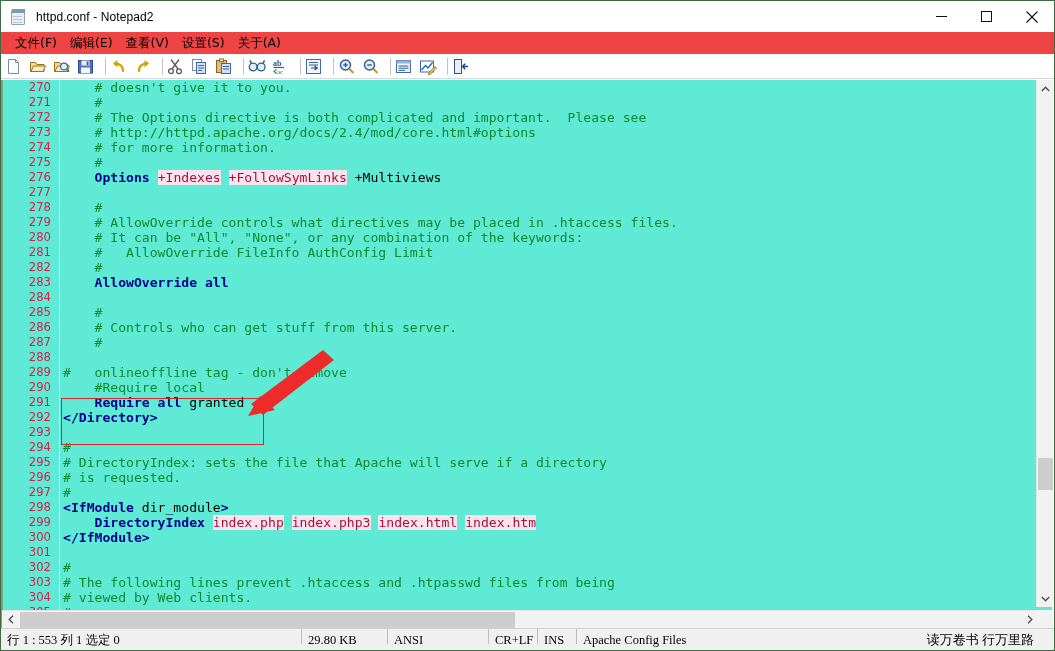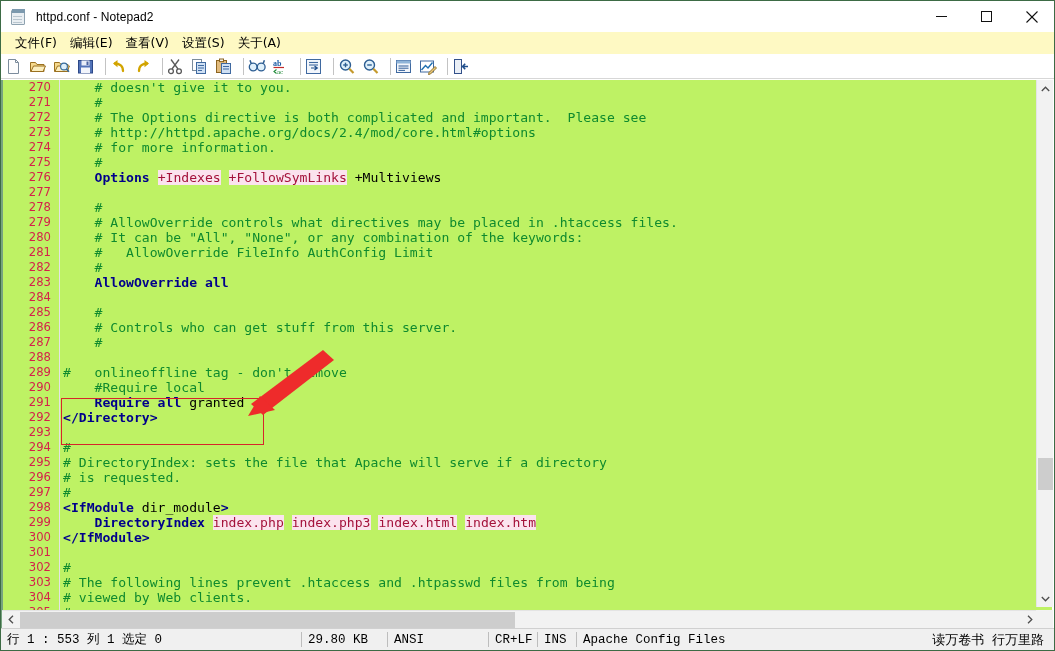--- a/index.html
+++ b/index.html
@@ -69,21 +69,21 @@
     width: 45px;
     display: flex; align-items: center; justify-content: center;
     color: #111;
     font-size: 13px;
   }
   .winbtn svg { display: block; }
 
   
   #menubar {
     height: 22px;
-    background: #fef9c3;
+    background: #ef4444;
     display: flex;
     align-items: center;
     padding-left: 8px;
   }
   .menu-item {
     font-size: 12.5px;
     color: #000000;
     padding: 2px 7px 2px 6px;
     white-space: nowrap;
     font-family: "DejaVu Sans", "Liberation Sans", sans-serif;
@@ -109,21 +109,21 @@
     margin: 0 4px;
     flex: 0 0 auto;
   }
 
   
   #editor-wrap {
     position: absolute;
     left: 0; top: 79px;
     width: 1051px;
     height: 548px;
-    background: #bef264;
+    background: #5eead4;
     overflow: hidden;
   }
   #gutter-rule {
     position: absolute;
     left: 58px; top: 0;
     width: 1px; height: 100%;
     background: #e3e3e3;
   }
   #left-edge {
     position: absolute;
@@ -218,43 +218,42 @@
   }
 
   
   #statusbar {
     position: absolute;
     left: 0; bottom: 0;
     width: 1053px; height: 22px;
     background: #f0f0f0;
     border-top: 1px solid #d0d0d0;
     display: flex;
-    align-items: center;
     font-size: 12.5px;
     color: #000000;
-    font-family: Liberation Mono, monospace;
+    font-family: Liberation Serif, serif;
   }
   .sb-cell {
     height: 22px;
     display: flex; align-items: center;
     padding: 0 6px;
     white-space: nowrap;
   }
   .sb-div {
     width: 1px; height: 15px;
     background: #bdbdbd;
     flex: 0 0 auto;
   }
   #sb-pos    { width: 300px; }
   #sb-size   { width: 85px; }
   #sb-enc    { width: 100px; }
   #sb-eol    { width: 48px; }
   #sb-mode   { width: 38px; }
   #sb-scheme { flex: 1 1 auto; }
-  #sb-motto  { padding-right: 10px; font-size: 13px; }
+  #sb-motto  { padding-right: 20px; font-size: 13px; }
 
   
   #annot {
     position: absolute;
     left: 0; top: 0;
     width: 1055px; height: 651px;
     pointer-events: none;
     margin-top: 30px;
   }
   #redbox {

